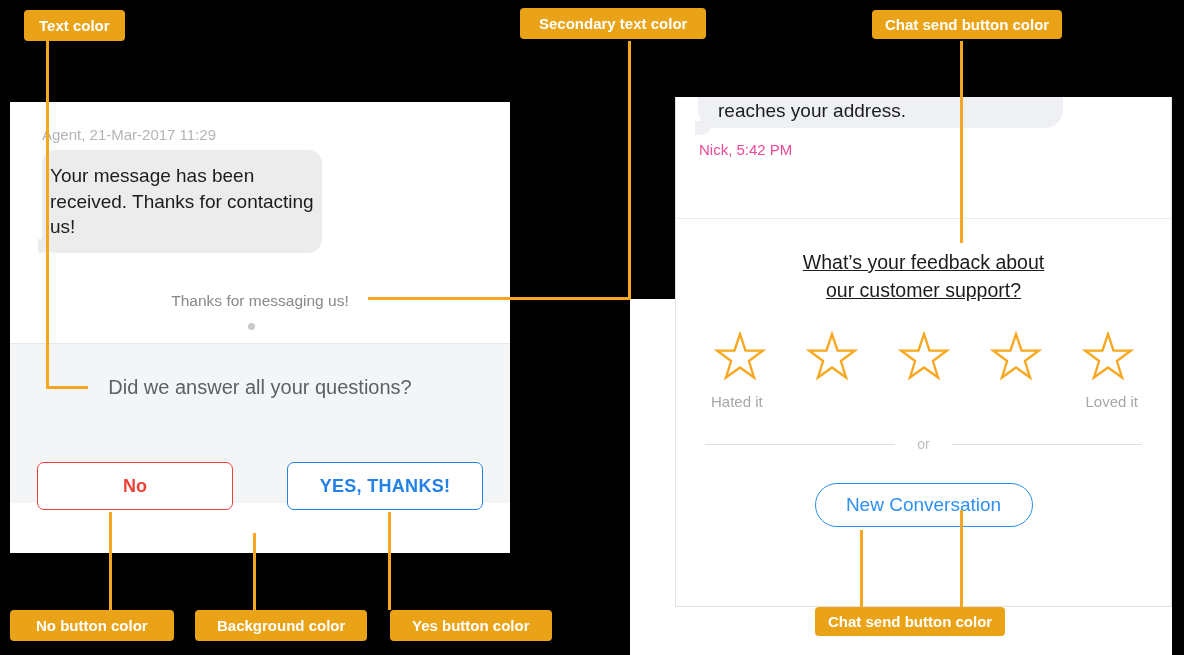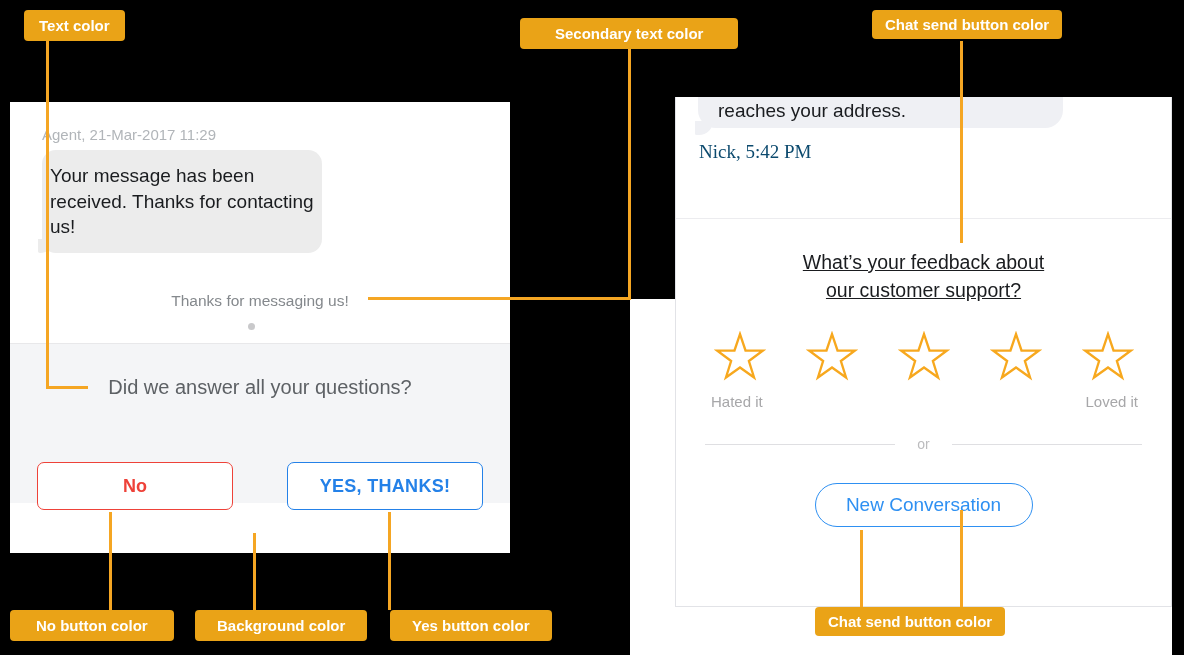--- a/index.html
+++ b/index.html
@@ -46,41 +46,41 @@
   .yes-btn{left:277px;border:1.5px solid var(--yes-button);color:var(--yes-button);letter-spacing:.3px;}
 
   
   .right-panel{position:absolute;left:675px;top:97px;width:497px;height:510px;background:#fff;
     border:1px solid #E2E3E7;border-top:none;z-index:1;}
   .rp-bubble{position:absolute;left:22px;top:0;width:365px;height:31px;background:var(--right-bubble-bg);
     border-radius:0 0 18px 18px;display:flex;align-items:flex-end;padding:0 0 6px 20px;
     font-size:19px;color:var(--primary-text);}
   .rp-bubble::after{content:"";position:absolute;left:-3px;bottom:-7px;width:18px;height:14px;
     background:var(--right-bubble-bg);border-radius:0 0 18px 2px;}
-  .rp-meta{position:absolute;left:23px;top:44px;font-size:19px;color:#0c4a6e;font-family:Liberation Serif, serif;}
+  .rp-meta{position:absolute;left:23px;top:44px;font-size:15px;color:#ec4899;}
   .rp-divider{position:absolute;left:0;right:0;top:121px;height:1px;background:#ECECEF;}
   .rp-question{position:absolute;left:0;right:0;top:151px;text-align:center;font-size:19.5px;
     line-height:28px;color:var(--primary-text);white-space:pre-line;text-decoration:underline;}
   .rp-stars{position:absolute;left:0;right:0;top:234px;display:flex;justify-content:center;gap:40px;}
   .star{width:52px;height:50px;cursor:pointer;}
   .rp-scale{position:absolute;left:35px;width:427px;top:296px;display:flex;justify-content:space-between;
     font-size:15px;color:#A7A7A9;}
   .rp-or{position:absolute;left:0;right:0;top:339px;display:flex;align-items:center;justify-content:center;}
   .or-line{width:190px;height:1px;background:#DFDFE2;}
   .or-text{margin:0 22px;font-size:14px;color:#BCBCBE;}
   .new-conv{position:absolute;left:50%;transform:translateX(-50%);top:386px;width:218px;height:44px;
     background:#fff;border:1.5px solid var(--new-conversation-button);border-radius:22px;
     color:var(--new-conversation-button);font-size:19px;display:flex;align-items:center;justify-content:center;cursor:pointer;}
 
   
   .badge{position:absolute;z-index:6;background:var(--badge-bg);color:#fff;border-radius:4px;
     padding:7px 15px;font-size:15px;font-weight:bold;white-space:nowrap;}
   .badge.regular{font-weight:bold;padding:6px 13px;}
   .badge-text-color{left:24px;top:10px;}
-  .badge-secondary{left:520px;top:18px;padding:7px 35px;}
+  .badge-secondary{left:520px;top:8px;padding:7px 19px;}
   .badge-send-top{left:872px;top:10px;}
   .badge-no{left:10px;top:610px;padding:7px 26px;}
   .badge-bg{left:195px;top:610px;padding:7px 22px;}
   .badge-yes{left:390px;top:610px;padding:7px 22px;}
   .badge-send-bottom{left:815px;top:607px;}
 
   
   .cline{position:absolute;background:var(--connector);z-index:5;}
   .l1v{left:46px;top:41px;width:3px;height:348px;}
   .l1h{left:46px;top:386px;width:42px;height:3px;}

